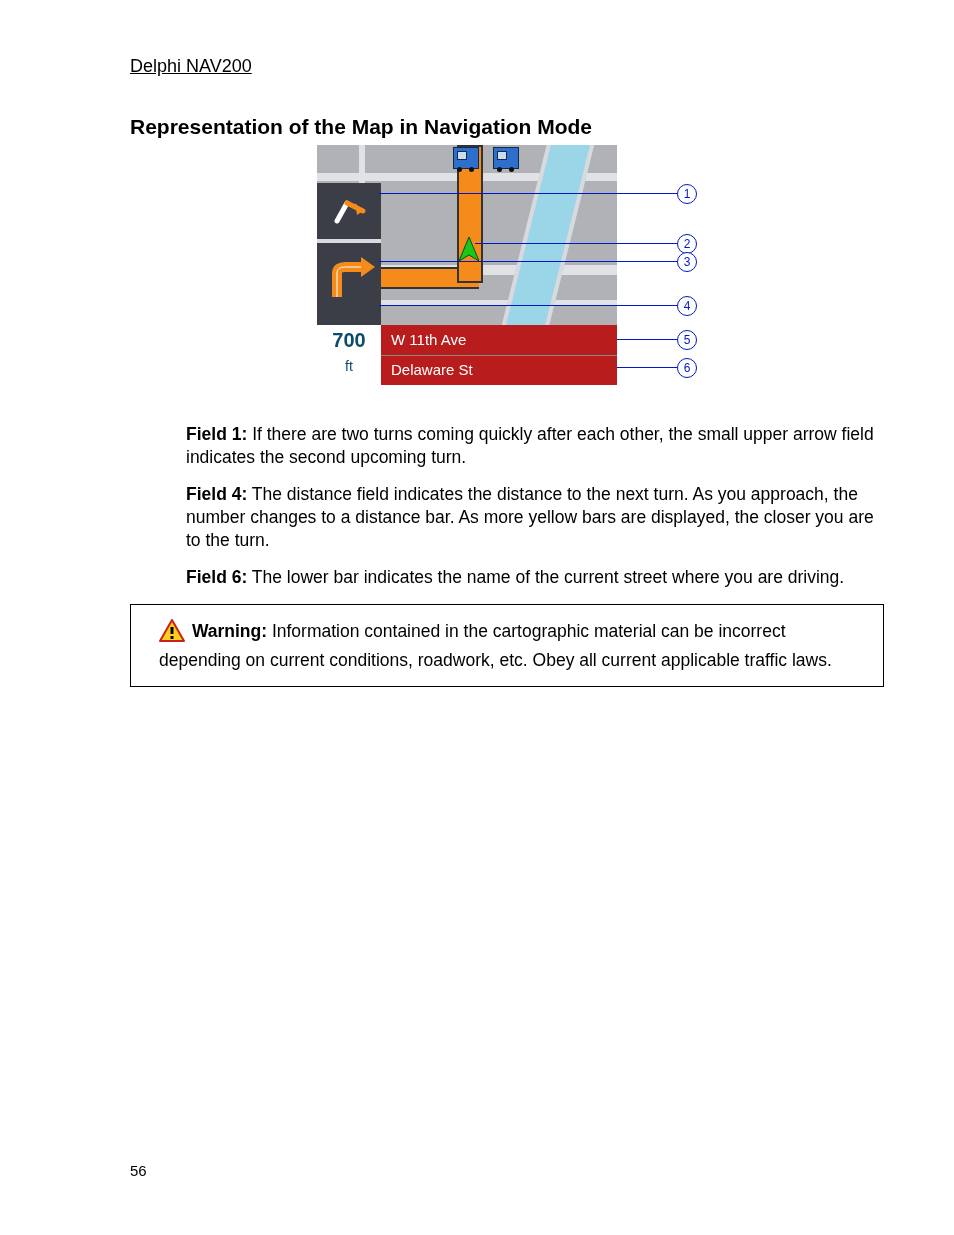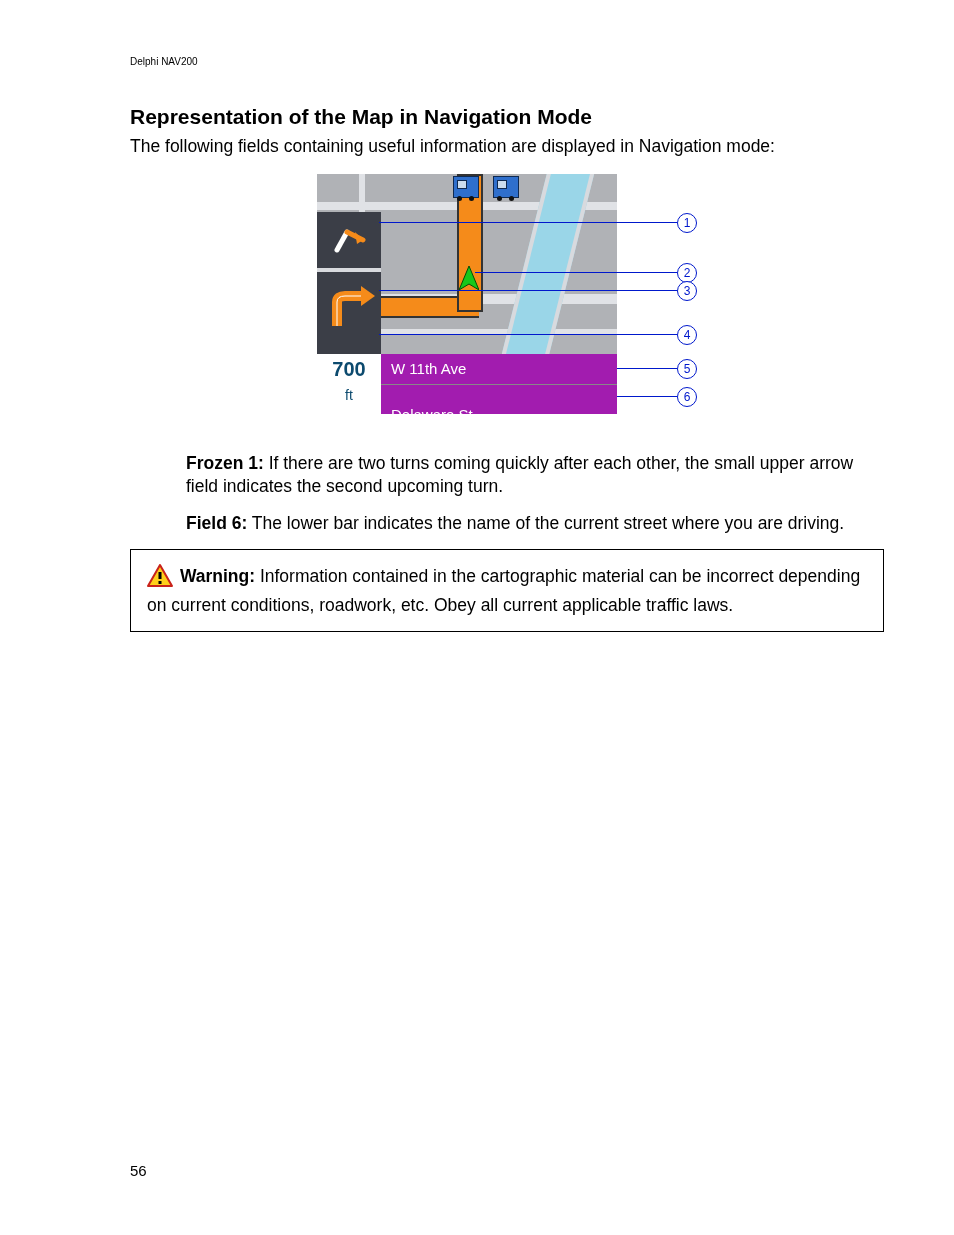--- a/index.html
+++ b/index.html
@@ -11,22 +11,23 @@
     width: 954px;
     height: 1235px;
     position: relative;
   }
   .page {
     padding: 56px 70px 40px 130px;
     box-sizing: border-box;
     width: 954px;
   }
   .header-text {
-    font-size: 10px;
+    font-size: 18px;
     margin-bottom: 38px;
+    text-decoration: underline;
   }
   h2.section-title {
     font-size: 21px;
     font-weight: bold;
     margin: 0 0 6px 0;
   }
   p.intro {
     font-size: 17.5px;
     margin: 0 0 16px 0;
     line-height: 1.3;
@@ -100,63 +101,62 @@
   .turn2 {
     position:absolute; left:10px; top:74px;
   }
   .dist-box {
     position:absolute; left:0; top:180px; width:64px; height:60px; background:#fff;
     text-align:center; color:#0c4a6e;
   }
   .dist-num { font-size:20px; font-weight:bold; padding-top:4px; }
   .dist-unit { font-size:14px; padding-top:6px; }
   .street-box {
-    position:absolute; left:64px; top:180px; width:236px; height:60px; background:#a21caf; color:#fff;
+    position:absolute; left:64px; top:180px; width:236px; height:60px; background:#b91c1c; color:#fff;
   }
   .street1 { position:absolute; left:10px; top:6px; font-size:15px; }
-  .street2 { position:absolute; left:10px; top:36px; font-size:15px;margin-top:16px; }
+  .street2 { position:absolute; left:10px; top:36px; font-size:15px; }
   .street-div { position:absolute; left:0; top:30px; width:236px; height:1px; background:#888; }
   .callout-line {
     position:absolute; height:1px; background:#0018cc;
   }
   .callout-num {
     position:absolute; width:18px; height:18px; border:1.5px solid #0018cc; border-radius:50%;
     font-size:12px; color:#0018cc; text-align:center; line-height:18px; background:#fff; font-family: Arial;
   }
   .fields {
     padding-left: 56px;
     font-size: 17.5px;
     line-height: 1.32;
   }
   .fields p { margin: 0 0 14px 0; }
   .field-label { font-weight: bold; }
   .warning-box {
     border: 1px solid #000;
-    padding: 14px 12px 14px 16px;
+    padding: 14px 12px 14px 28px;
     margin-top: 8px;
     font-size: 17.5px;
     line-height: 1.32;
   }
   .warn-icon { display:inline-block; vertical-align:-6px; margin-right:2px; }
   .page-num {
     position: absolute;
     left: 130px;
     bottom: 56px;
     font-size: 15px;
   }
 </style>
 </head>
 <body>
 
 <div class="page">
   <div class="header-text">Delphi NAV200</div>
 
   <h2 class="section-title">Representation of the Map in Navigation Mode</h2>
 
-  <p class="intro">The following fields containing useful information are displayed in Navigation mode:</p>
 
   <div class="figure-wrap">
     <div class="figure">
       <div class="map-box">
         <div class="map-top">
           <div class="road-h1"></div>
           <div class="road-h2"></div>
           <div class="road-h3"></div>
           <div class="road-v1"></div>
           <div class="road-diag"></div>
@@ -212,21 +212,22 @@
 
       <div class="callout-line" style="left:300px; top:194px; width:60px;"></div>
       <div class="callout-num" style="left:360px; top:185px;">5</div>
 
       <div class="callout-line" style="left:300px; top:222px; width:60px;"></div>
       <div class="callout-num" style="left:360px; top:213px;">6</div>
     </div>
   </div>
 
   <div class="fields">
-    <p><span class="field-label">Frozen 1:</span><span> If there are two turns coming quickly after each other, the small upper arrow field indicates the second upcoming turn.</span></p>
+    <p><span class="field-label">Field 1:</span><span> If there are two turns coming quickly after each other, the small upper arrow field indicates the second upcoming turn.</span></p>
+    <p><span class="field-label">Field 4:</span><span> The distance field indicates the distance to the next turn. As you approach, the number changes to a distance bar. As more yellow bars are displayed, the closer you are to the turn.</span></p>
     <p><span class="field-label">Field 6:</span><span> The lower bar indicates the name of the current street where you are driving.</span></p>
   </div>
 
   <div class="warning-box">
     <span class="warn-icon">
       <svg width="26" height="24">
         <polygon points="13,1 25,22 1,22" fill="#ffcf1a" stroke="#c9221a" stroke-width="2" stroke-linejoin="round"></polygon>
         <rect x="11.5" y="8" width="3" height="7" fill="#000"></rect>
         <rect x="11.5" y="17" width="3" height="3" fill="#000"></rect>
       </svg>

